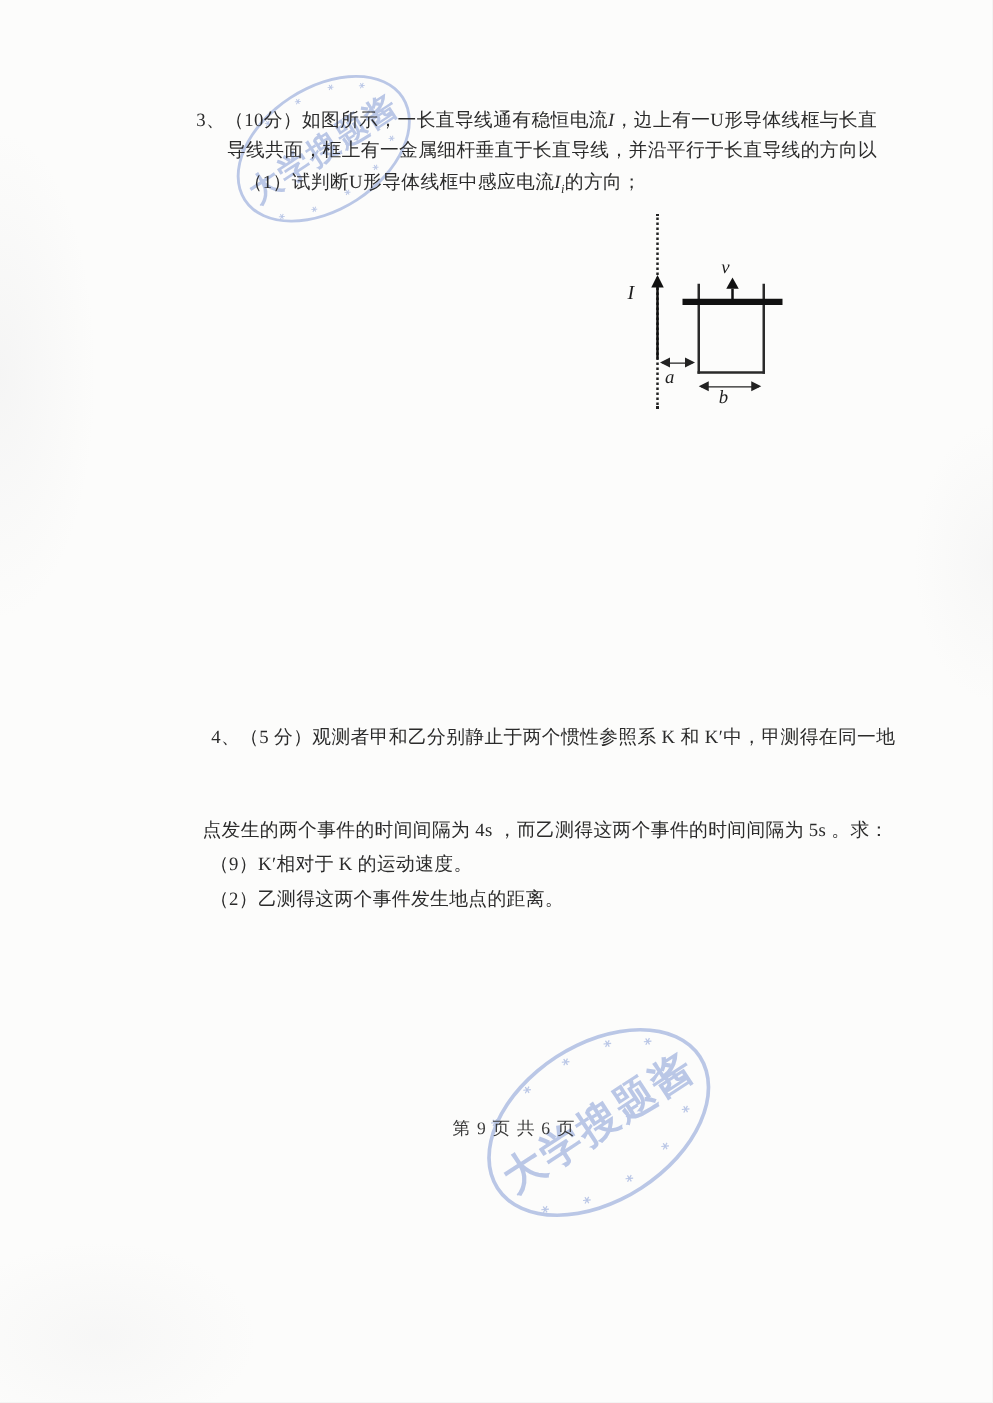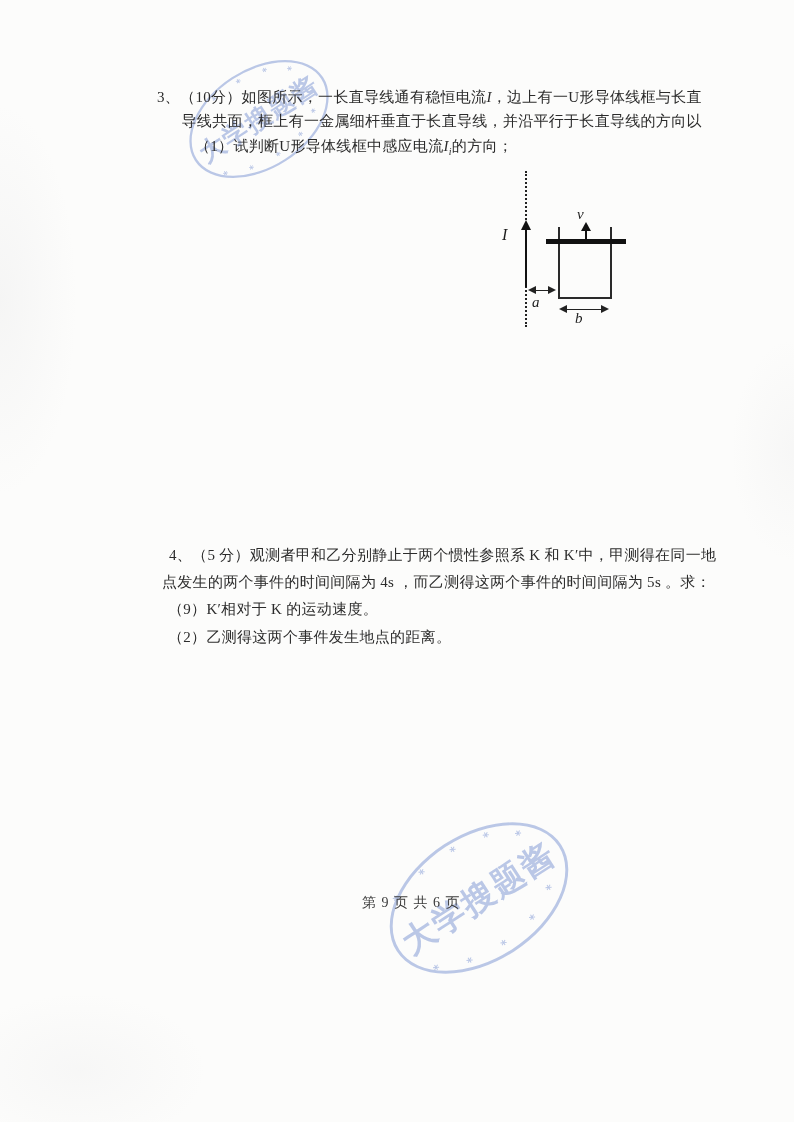--- a/index.html
+++ b/index.html
@@ -20,23 +20,23 @@
   .qblock { position:absolute; z-index:2; }
   .qblock .line {
     white-space:nowrap; font-size:15px; letter-spacing:0.3px;
   }
   .q3 { left:157px; top:85px; }
   .q3 .line { line-height:24.4px; }
   .q3 .ind-0 { margin-left:0; }
   .q3 .ind-1 { margin-left:8px;text-align:right; }
   .q3 .ind-2 { margin-left:33px; }
   .q3 .ind-3 { margin-left:38px; }
-  .q4 { left:162px; top:542px; }
+  .q4 { left:162px; top:577px; }
   .q4 .line { line-height:27.2px; }
-  .q4 .ind-0 { margin-left:0; }
+  .q4 .ind-0 { margin-left:0;margin-top:48px; }
   .q4 .ind-1 { margin-left:7px; }
   .q4 .ind-2 { margin-left:6px; }
   .line .var { font-style:italic; }
   .line sub { font-size:10px; font-style:italic; }
 
   
   .diagram { position:absolute; left:495px; top:165px; width:170px; height:170px; z-index:2; }
   .diagram .abs { position:absolute; }
   .wire-dotted { left:30px; top:6px; height:156px; width:0; border-left:2px dotted #222; }
   .i-shaft { left:30px; top:63px; width:2px; height:59px; background:#111; }

